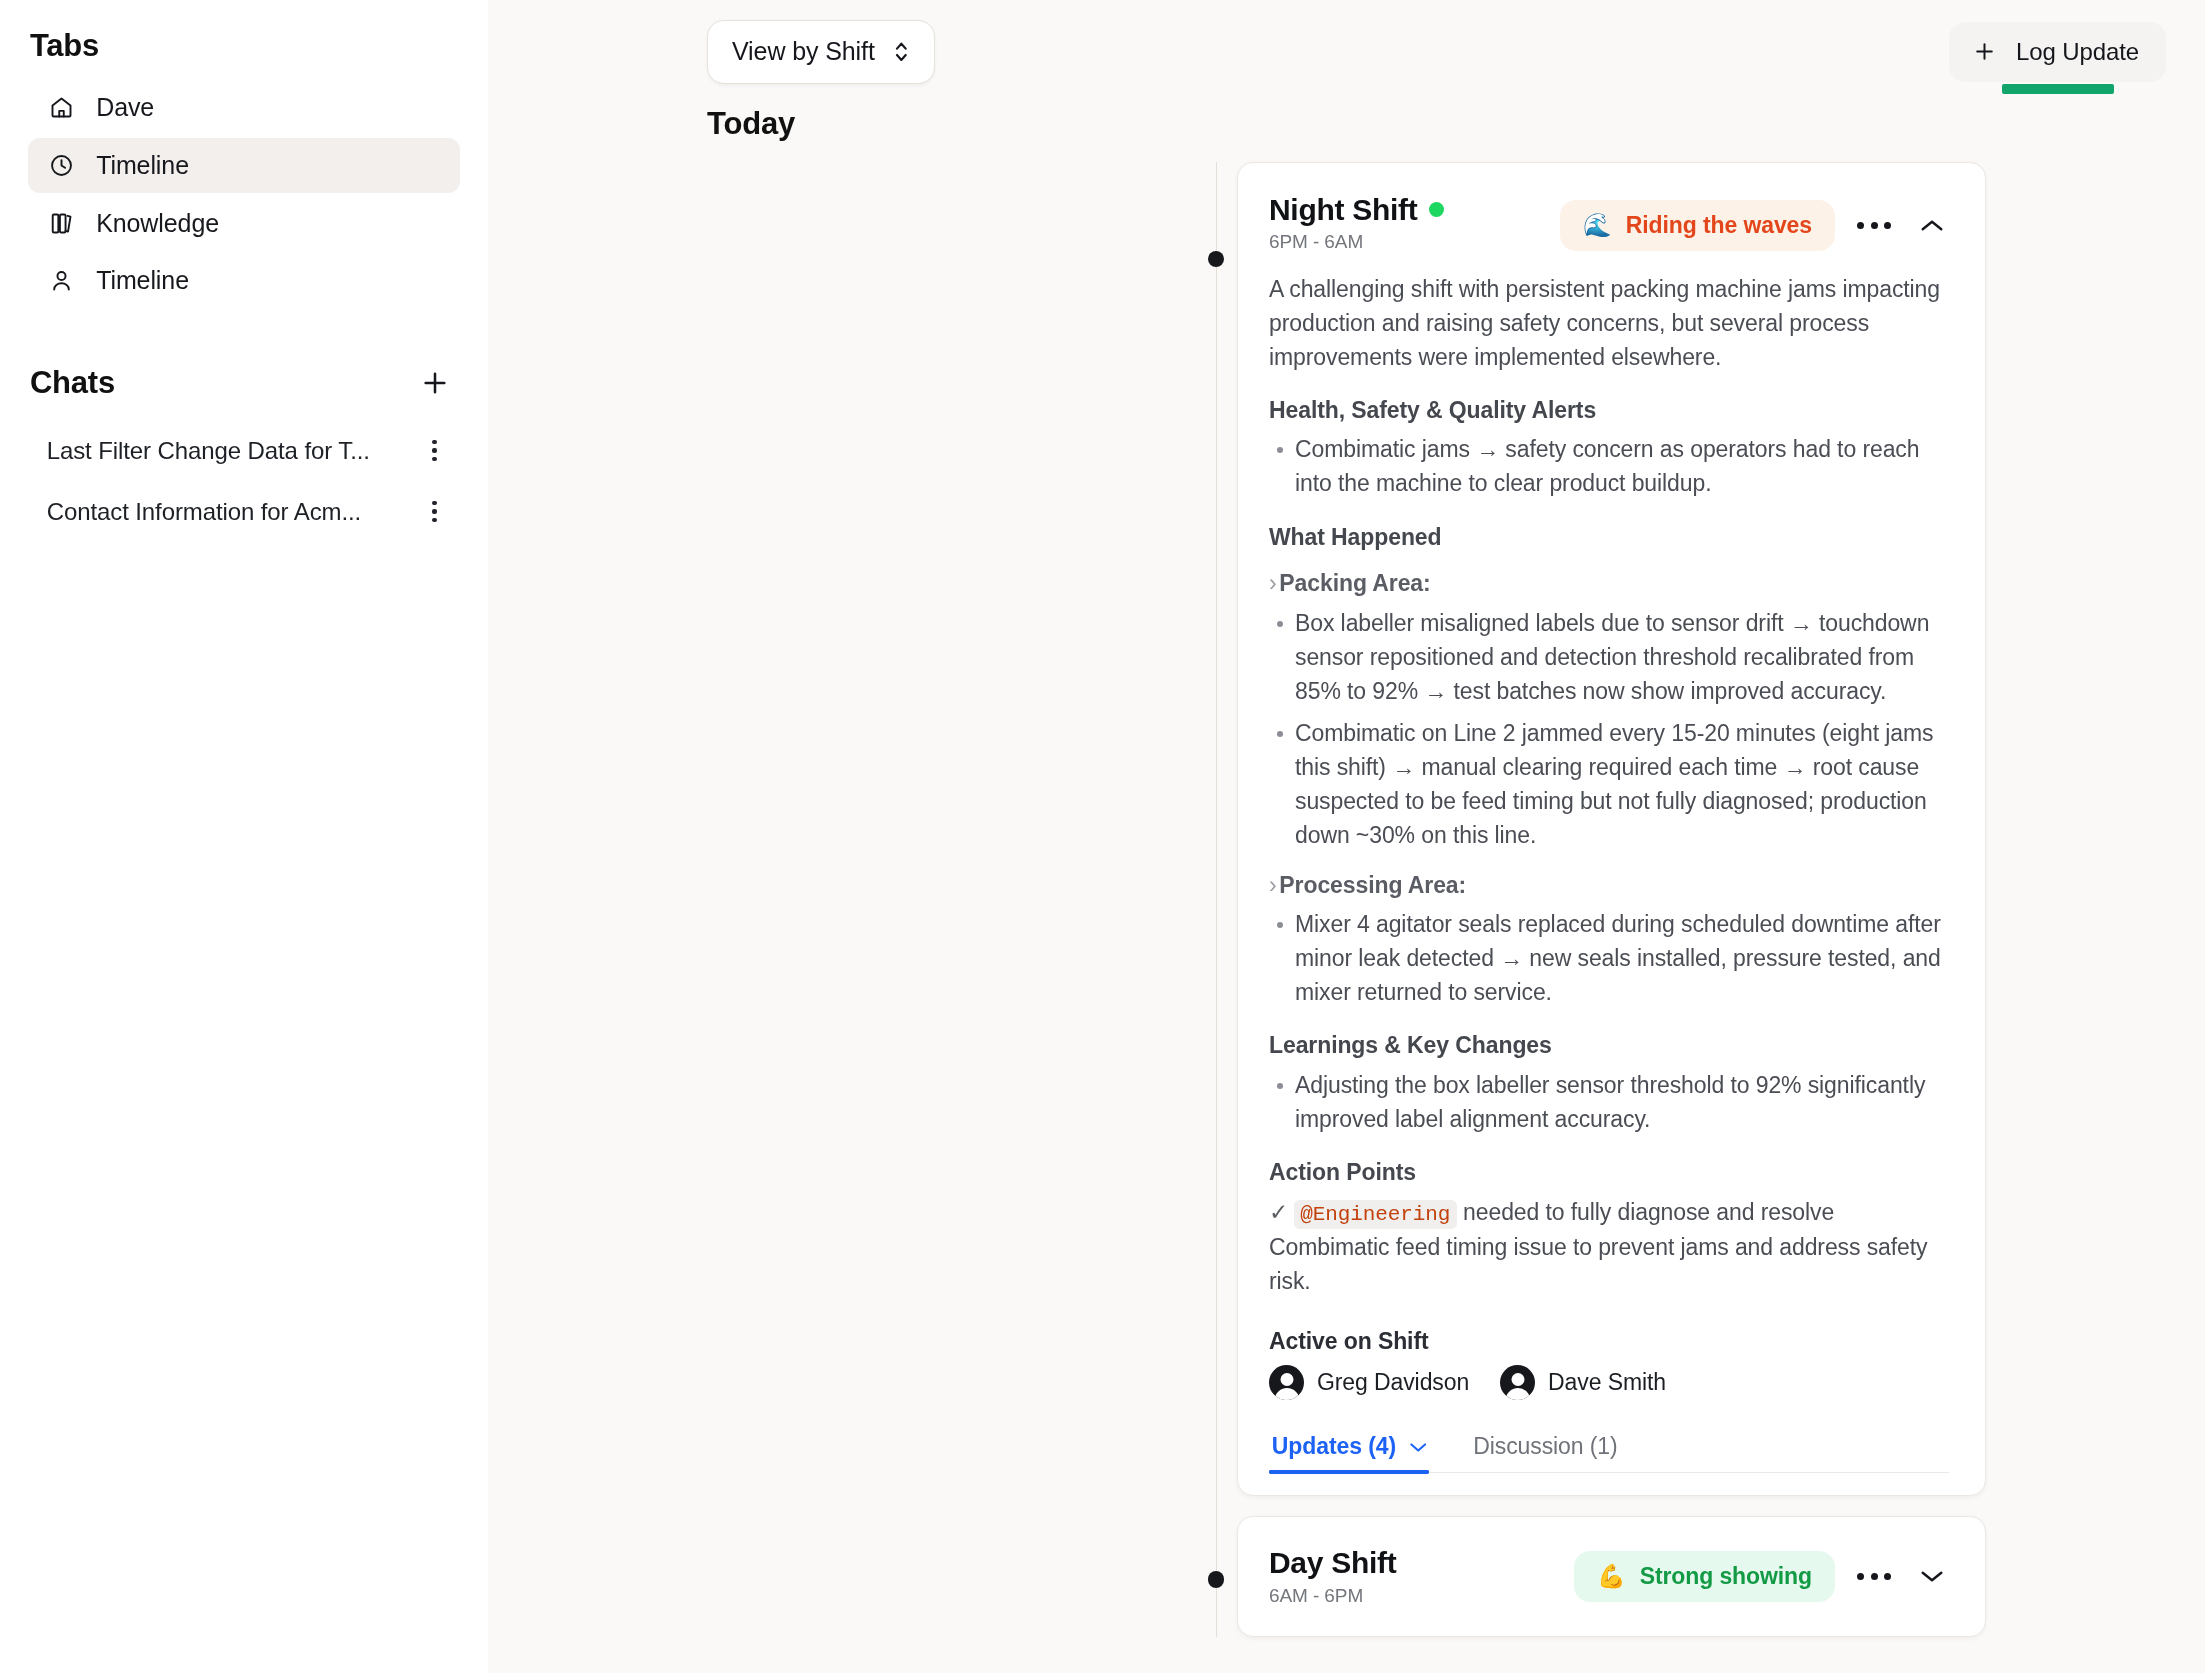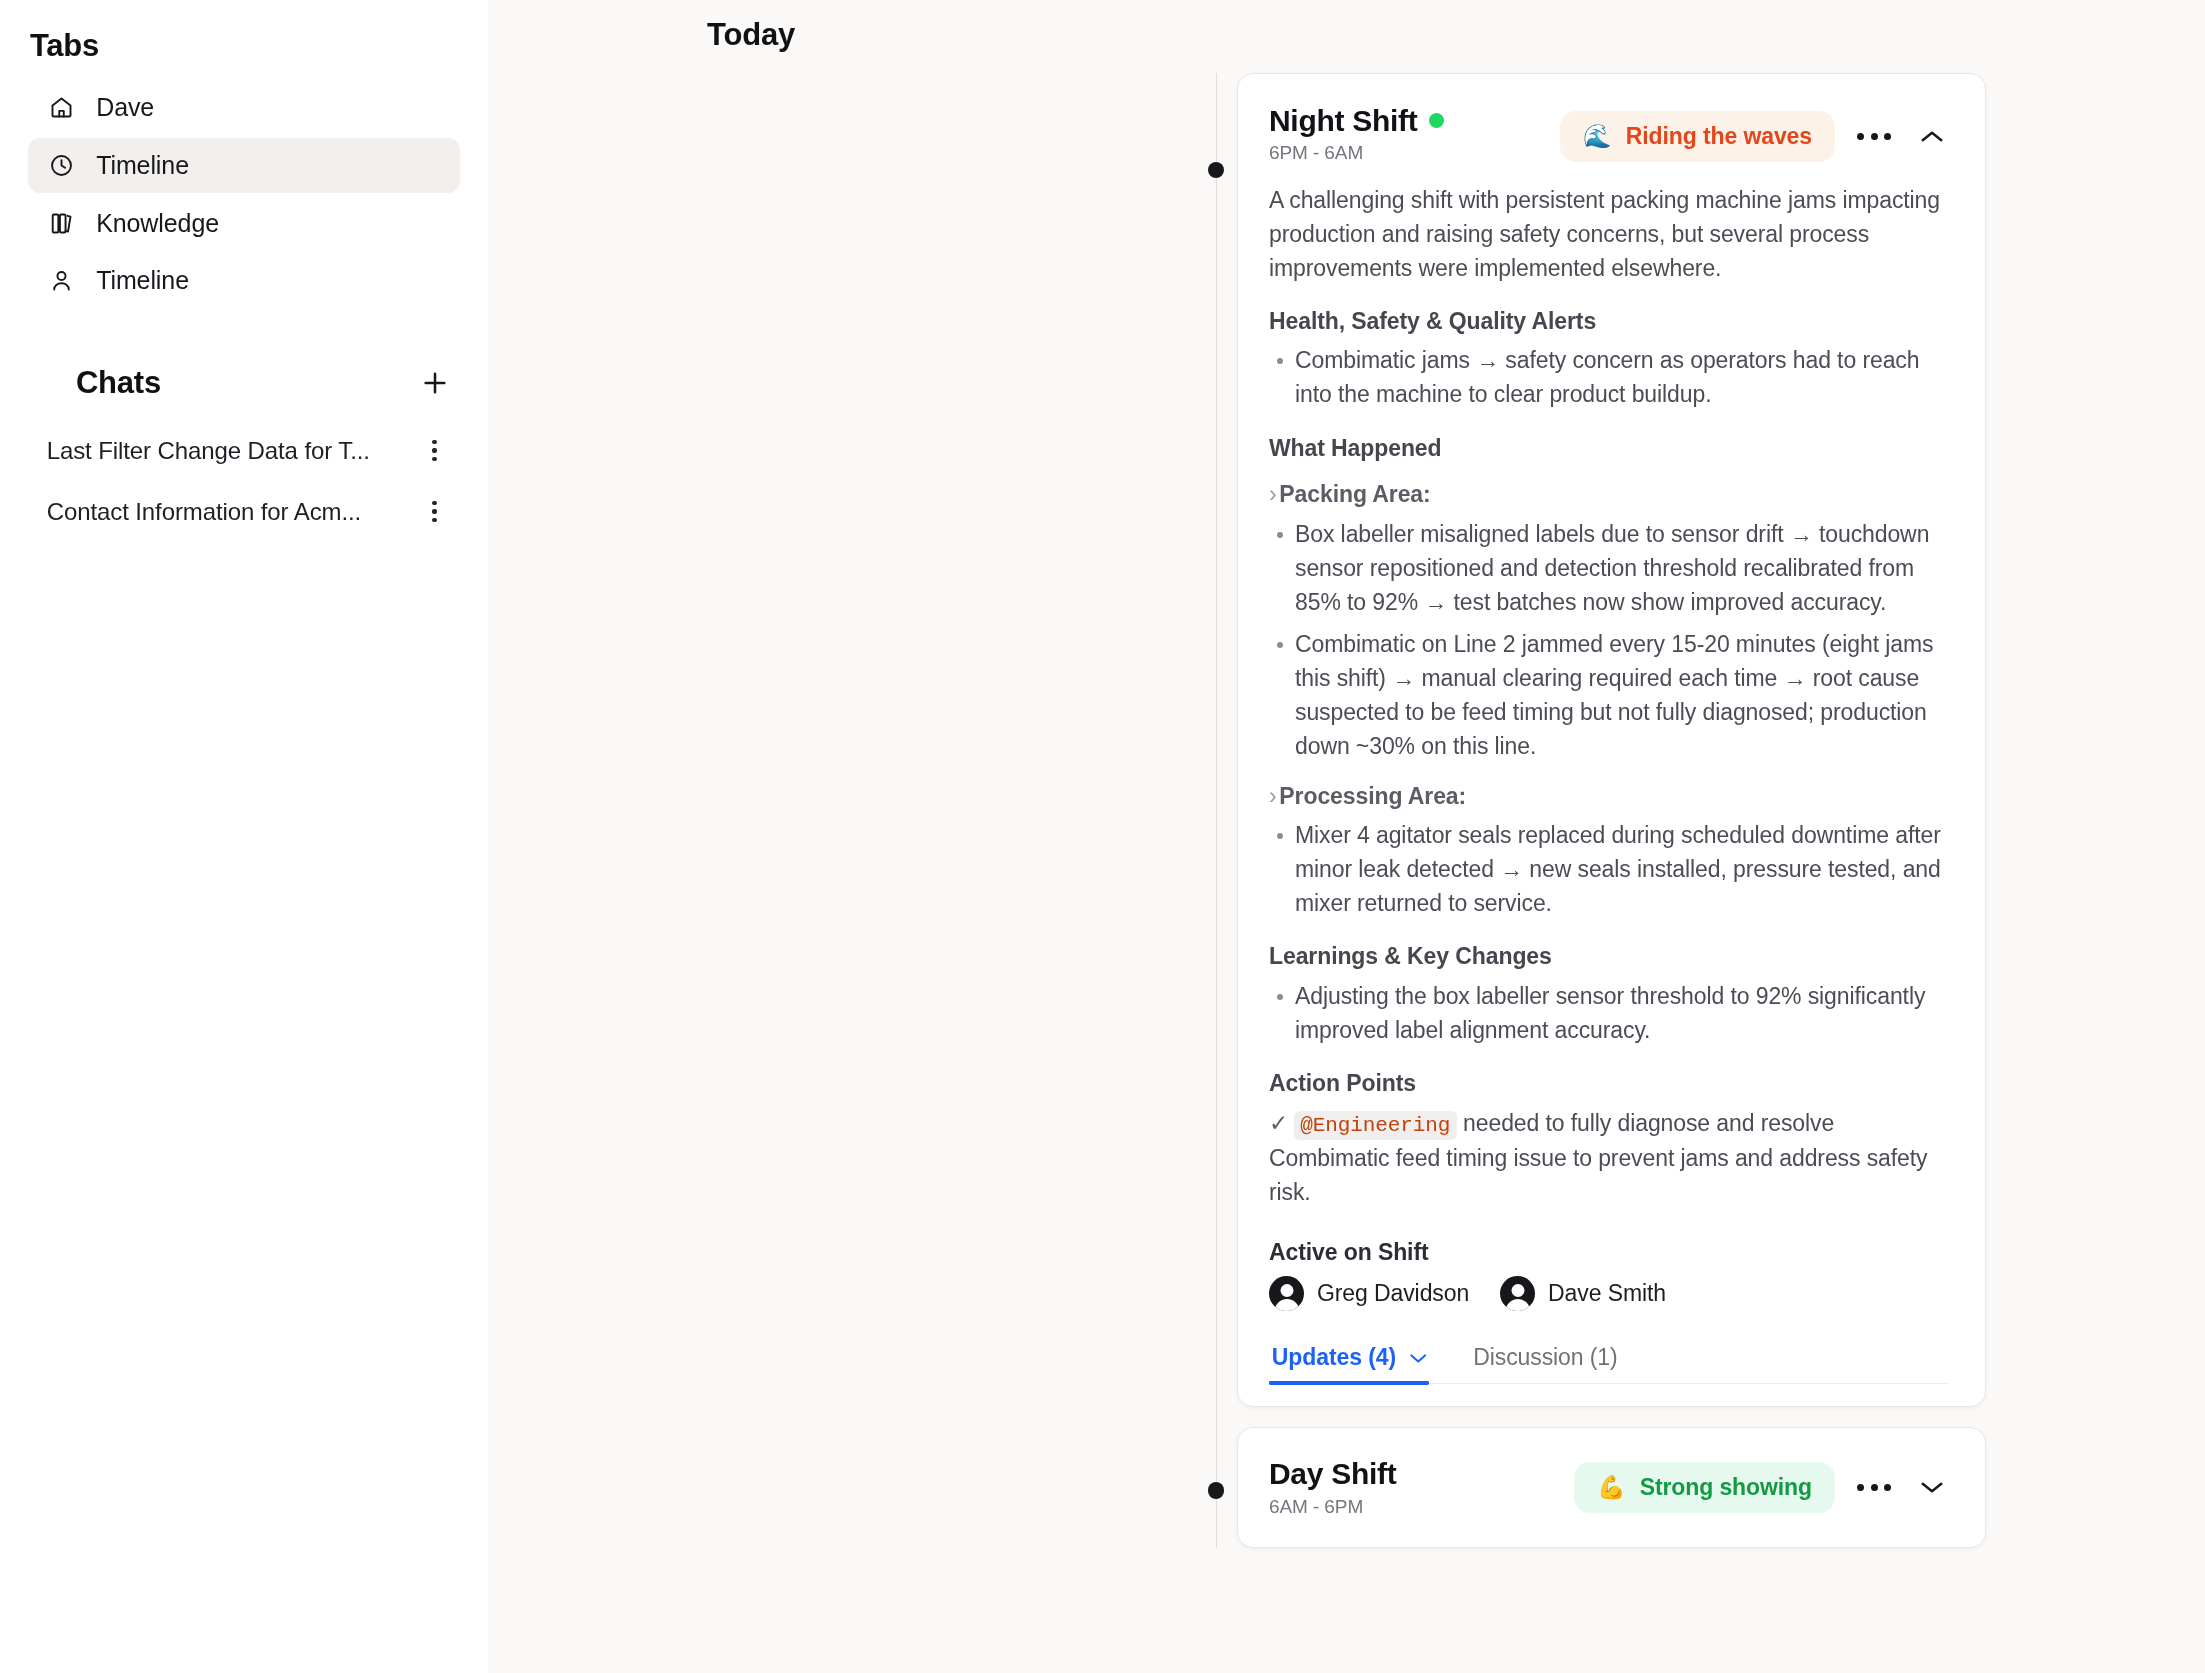--- a/index.html
+++ b/index.html
@@ -64,21 +64,20 @@
   }
 
   
   .chats-header {
     display: flex;
     align-items: center;
     justify-content: space-between;
     margin-top: 57px;
     margin-bottom: 18.7px;
     padding: 0 7.5px 0 1.9px;
-    margin-left: 46px;
   }
   .chats-title {
     font-size: 31px;
     font-weight: 700;
     color: #111111;
     letter-spacing: -0.2px;
   }
   .plus-btn {
     width: 35px; height: 35px;
     display: flex; align-items: center; justify-content: center;
@@ -509,20 +508,43 @@
             <i></i>
             <i></i>
           </span>
       </div>
 
     </div>
   </aside>
 
   <main class="main">
 
+    <div class="toolbar">
+
+      <div class="view-select">
+        <span class="vs-label">View by Shift</span>
+        <span>
+          <svg class="vs-caret" viewBox="0 0 12 20" fill="none" stroke="#15171c" stroke-width="1.5" stroke-linecap="round" stroke-linejoin="round">
+            <path d="M3 8l3-3.4L9 8"></path>
+            <path d="M3 12.4l3 3.4 3-3.4"></path>
+          </svg>
+        </span>
+      </div>
+
+      <div class="log-update">
+        <span>
+          <svg class="lu-plus" viewBox="0 0 24 24" fill="none" stroke="#14161b" stroke-width="1.9" stroke-linecap="round">
+            <path d="M12 5v14M5 12h14"></path>
+          </svg>
+        </span>
+        <span class="lu-label">Log Update</span>
+        <span class="lu-underline"></span>
+      </div>
+
+    </div>
 
     <div class="day-heading">Today</div>
 
     <div class="tl-group">
       <div class="tl-rail"></div>
 
       <div class="tl-row">
         <span class="tl-dot expanded"></span>
 
         <section class="card">

